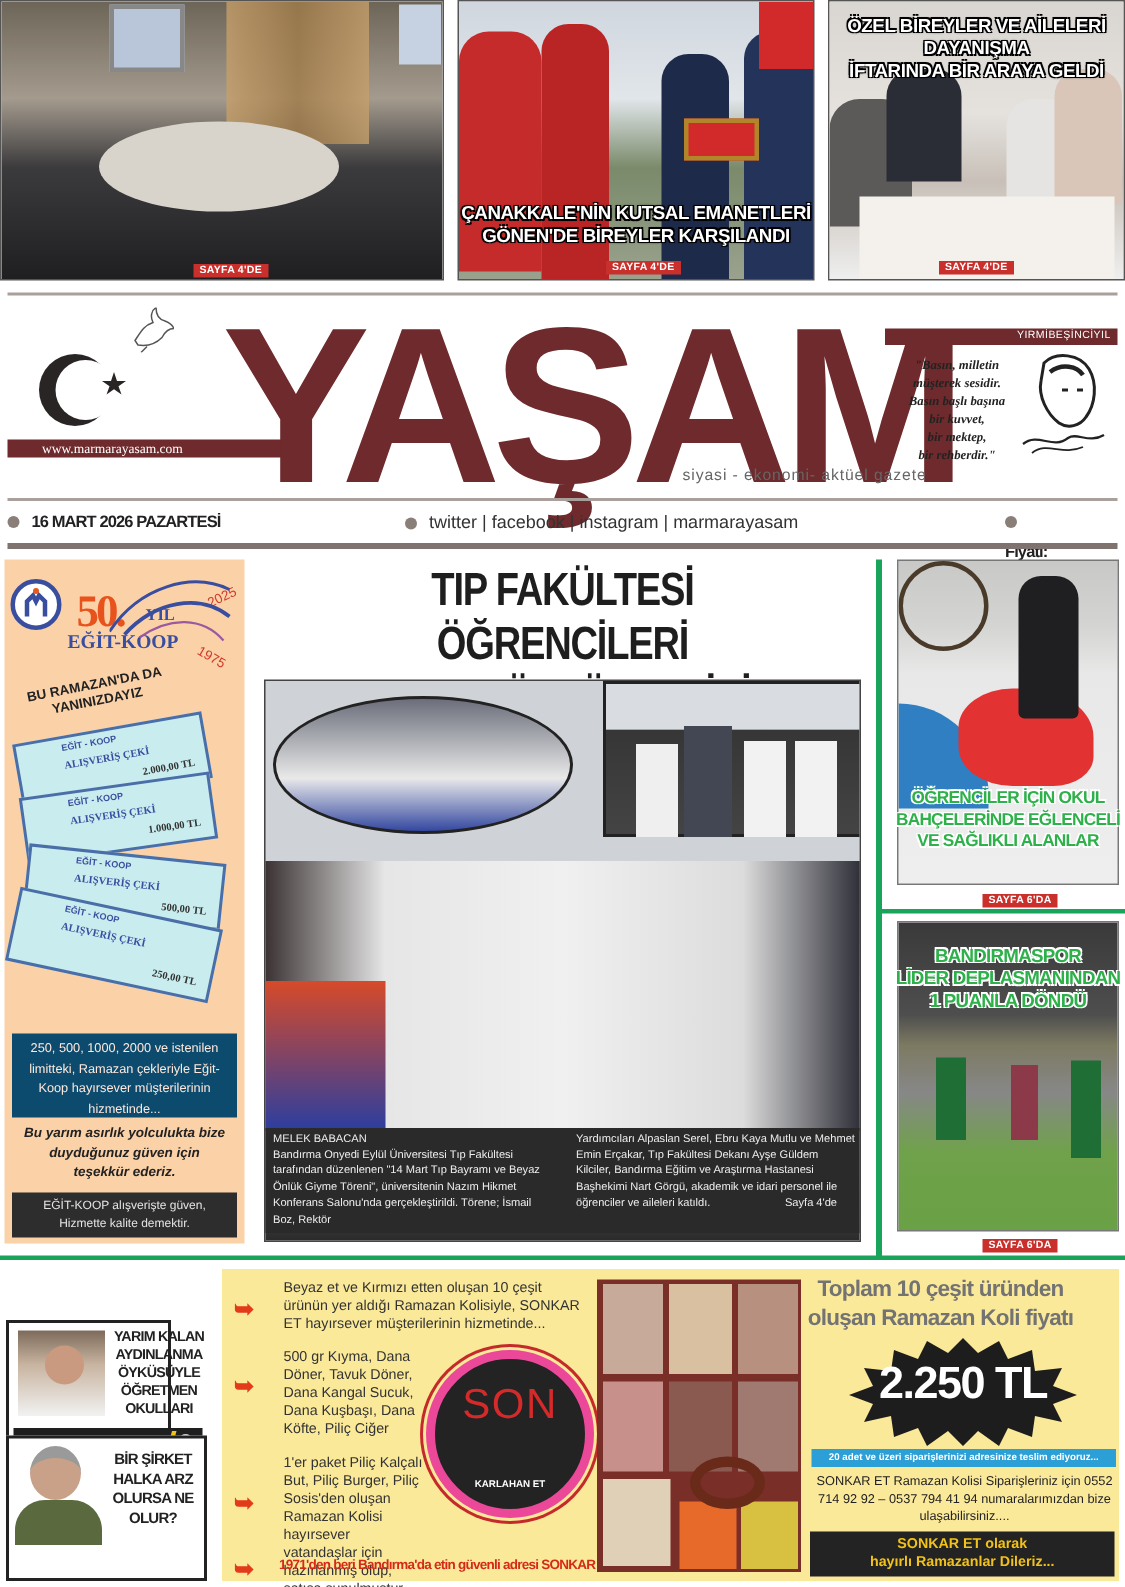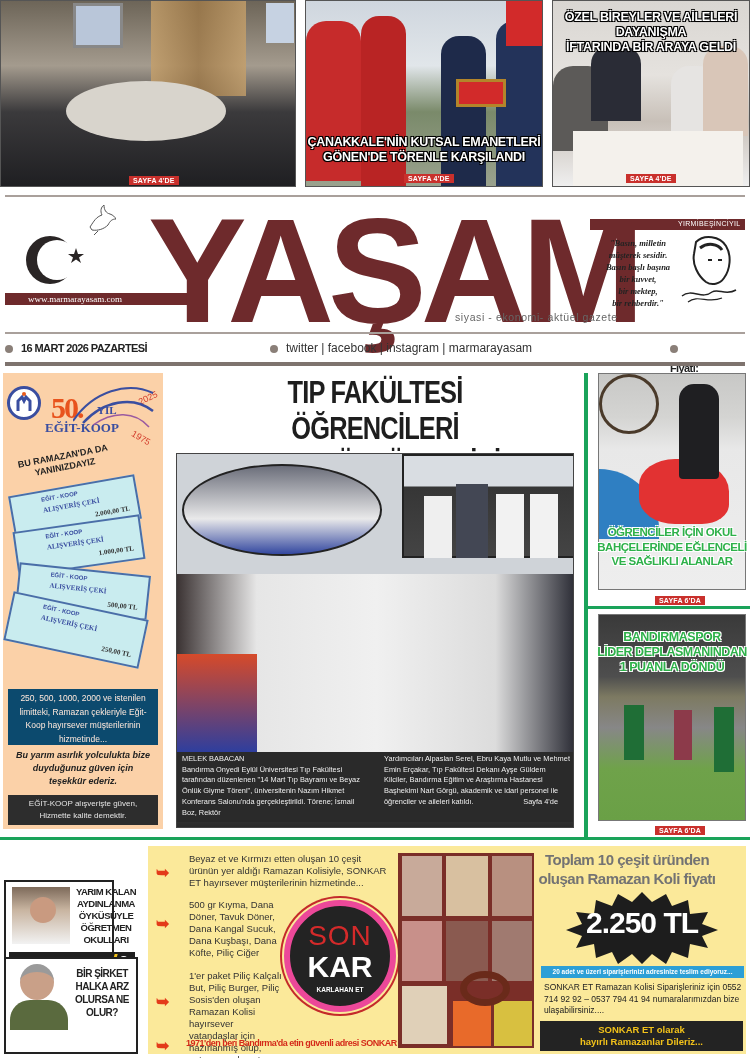--- a/index.html
+++ b/index.html
@@ -57,21 +57,21 @@
   <div class="abs photo" style="inset:0;background:linear-gradient(180deg,#cfd6de 0%,#e1e6ea 35%,#7a8a6a 60%,#9aa28e 100%);">
     <div class="abs" style="left:0;top:20px;width:55px;height:160px;background:#c62b2b;border-radius:20px 20px 0 0;"></div>
     <div class="abs" style="left:55px;top:15px;width:45px;height:170px;background:#b92424;border-radius:18px 18px 0 0;"></div>
     <div class="abs" style="left:135px;top:35px;width:45px;height:150px;background:#1e2a4a;border-radius:18px 18px 0 0;"></div>
     <div class="abs" style="left:190px;top:20px;width:48px;height:167px;background:#23335a;border-radius:18px 18px 0 0;"></div>
     <div class="abs" style="left:150px;top:78px;width:50px;height:28px;background:#d22a2a;border:3px solid #b3852a;"></div>
     <div class="abs" style="left:200px;top:0;width:38px;height:45px;background:#d22a2a;"></div>
   </div>
   <div class="cap" style="top:134px;">
     <div>ÇANAKKALE'NİN KUTSAL EMANETLERİ</div>
-    <div>GÖNEN'DE TÖRENLE KARŞILANDI</div>
+    <div>GÖNEN'DE BİREYLER KARŞILANDI</div>
   </div>
   <div class="sayfa" style="left:98px;top:173px;">SAYFA 4'DE</div>
 </div>
 
 <div class="abs top-card" style="left:552px;top:0;width:198px;height:187px;">
   <div class="abs photo" style="inset:0;background:linear-gradient(180deg,#d9d6d2 0%,#e5e2de 40%,#c8c0b8 65%,#efefef 100%);">
     <div class="abs" style="left:0;top:65px;width:55px;height:85px;background:#5c5a58;border-radius:20px 20px 0 0;"></div>
     <div class="abs" style="left:38px;top:45px;width:50px;height:75px;background:#2a2c36;border-radius:18px 18px 0 0;"></div>
     <div class="abs" style="left:118px;top:65px;width:45px;height:70px;background:#e6e4e2;border-radius:18px 18px 0 0;"></div>
     <div class="abs" style="left:150px;top:45px;width:45px;height:90px;background:#d9c6b8;border-radius:18px 18px 0 0;"></div>
@@ -296,21 +296,20 @@
   <div class="abs ad-text" style="left:41px;top:7px;width:200px;">Beyaz et ve Kırmızı etten oluşan 10 çeşit ürünün yer aldığı Ramazan Kolisiyle, SONKAR ET hayırsever müşterilerinin hizmetinde...</div>
   <div class="abs arrow" style="left:8px;top:68px;">➥</div>
   <div class="abs ad-text" style="left:41px;top:53px;width:88px;">500 gr Kıyma, Dana Döner, Tavuk Döner, Dana Kangal Sucuk, Dana Kuşbaşı, Dana Köfte, Piliç Ciğer</div>
   <div class="abs arrow" style="left:8px;top:146px;">➥</div>
   <div class="abs ad-text" style="left:41px;top:124px;width:96px;">1'er paket Piliç Kalçalı But, Piliç Burger, Piliç Sosis'den oluşan Ramazan Kolisi hayırsever vatandaşlar için hazırlanmış olup, satışa sunulmuştur...</div>
   <div class="abs arrow" style="left:8px;top:190px;">➥</div>
   <div class="abs cond" style="left:38px;top:192px;font-size:9px;color:#d42a1a;">1971'den beri Bandırma'da etin güvenli adresi SONKAR ET...</div>
 
   <div class="abs" style="left:136px;top:54px;width:112px;height:112px;border-radius:50%;background:#232323;border:6px solid #ec4899;box-shadow:0 0 0 2px #fbe99a,0 0 0 4px #c42a2a;">
     <div style="position:absolute;left:0;right:0;top:14px;text-align:center;color:#d42a2a;font-size:28px;letter-spacing:1px;">SON</div>
-    <div style="position:absolute;left:0;right:0;top:44px;text-align:center;color:#fff;font-size:30px;font-weight:700;">KAR</div>
     <div style="position:absolute;left:0;right:0;top:80px;text-align:center;color:#fff;font-size:6.5px;font-weight:700;">KARLAHAN ET</div>
   </div>
 
   <div class="abs photo" style="left:250px;top:7px;width:136px;height:195px;background:#7a2e28;">
     <div class="abs" style="left:4px;top:3px;width:40px;height:60px;background:#c8aa9a;"></div>
     <div class="abs" style="left:48px;top:3px;width:42px;height:60px;background:#d8c0a0;"></div>
     <div class="abs" style="left:94px;top:3px;width:40px;height:60px;background:#b89080;"></div>
     <div class="abs" style="left:4px;top:68px;width:40px;height:60px;background:#c8908a;"></div>
     <div class="abs" style="left:48px;top:68px;width:42px;height:60px;background:#8a5a50;"></div>
     <div class="abs" style="left:94px;top:68px;width:40px;height:60px;background:#a07a70;"></div>
@@ -324,18 +323,18 @@
     <div>Toplam 10 çeşit üründen</div>
     <div>oluşan Ramazan Koli fiyatı</div>
   </div>
   <div class="abs" style="left:418px;top:46px;width:152px;height:72px;">
     <svg width="152" height="72" viewBox="0 0 152 72">
       <polygon points="76,0 86,10 100,2 106,14 122,8 124,22 142,20 136,32 152,38 136,44 142,56 124,52 122,66 106,60 100,72 86,62 76,72 66,62 52,72 46,60 30,66 28,52 10,56 16,44 0,38 16,32 10,20 28,22 30,8 46,14 52,2 66,10" fill="#1d1d1d"></polygon>
     </svg>
   </div>
   <div class="abs cond" style="left:418px;top:60px;width:152px;text-align:center;color:#fff;font-size:30px;letter-spacing:-1px;">2.250 TL</div>
   <div class="abs" style="left:393px;top:120px;width:203px;height:12px;background:#2c9fd6;color:#fff;font-size:6.5px;line-height:12px;text-align:center;font-weight:700;">20 adet ve üzeri siparişlerinizi adresinize teslim ediyoruz...</div>
-  <div class="abs" style="left:396px;top:136px;width:198px;font-size:8.5px;line-height:11.5px;color:#222;">SONKAR ET Ramazan Kolisi Siparişleriniz için 0552 714 92 92 – 0537 794 41 94 numaralarımızdan bize ulaşabilirsiniz....</div>
+  <div class="abs" style="left:396px;top:136px;width:198px;text-align:center;font-size:8.5px;line-height:11.5px;color:#222;">SONKAR ET Ramazan Kolisi Siparişleriniz için 0552 714 92 92 – 0537 794 41 94 numaralarımızdan bize ulaşabilirsiniz....</div>
   <div class="abs" style="left:392px;top:175px;width:203px;height:30px;background:#232323;color:#f2c21a;font-weight:700;font-size:9.5px;line-height:12px;text-align:center;padding-top:3px;">
     <div>SONKAR ET olarak</div>
     <div>hayırlı Ramazanlar Dileriz...</div>
   </div>
 </div>
 
 </body></html>

